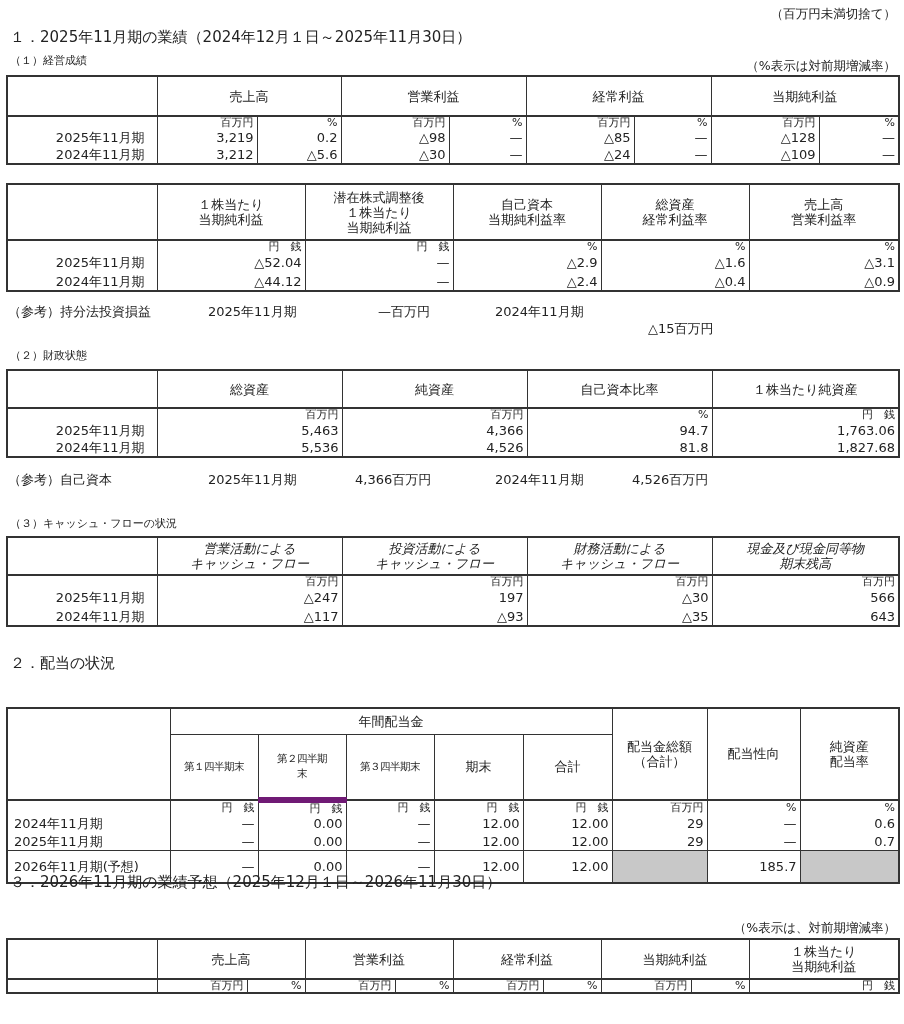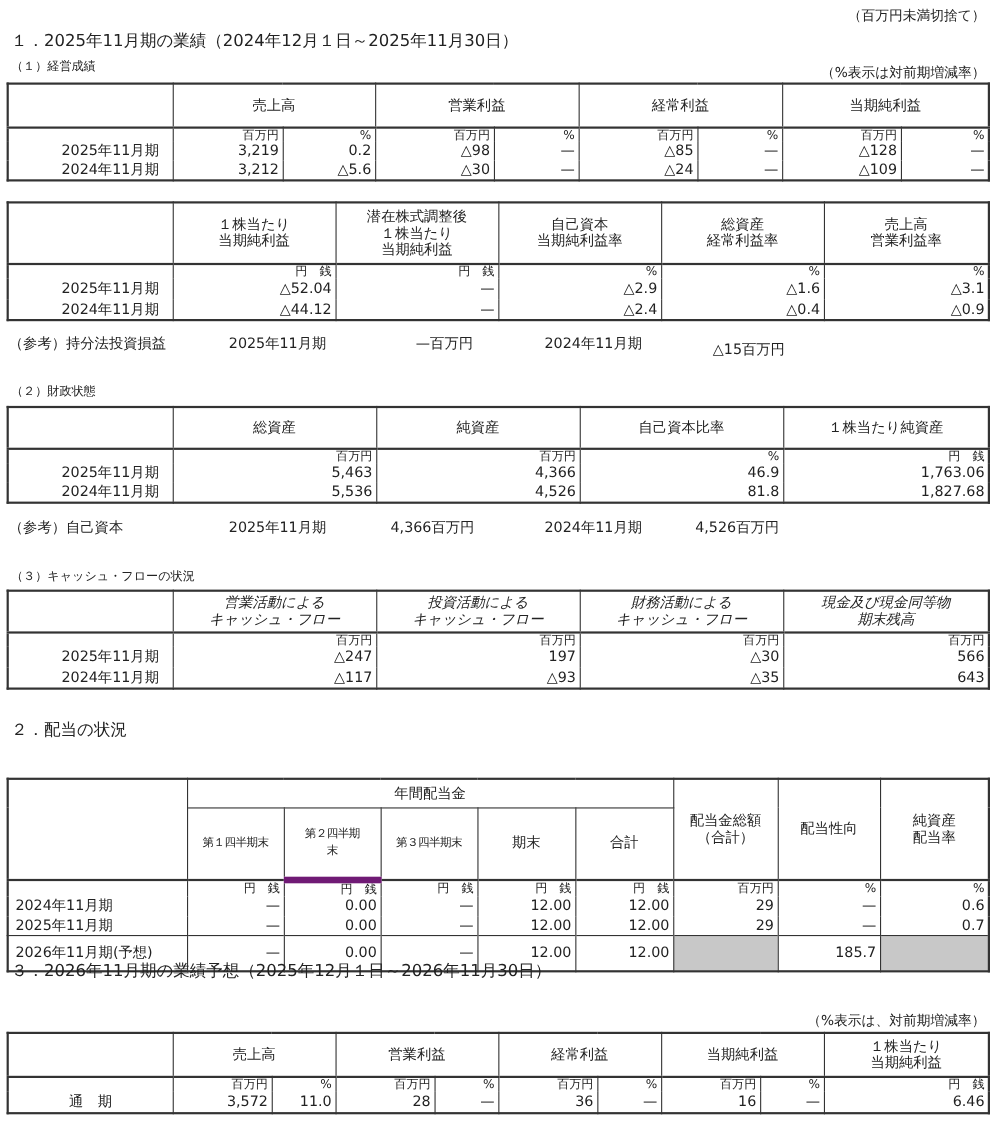--- a/index.html
+++ b/index.html
@@ -146,21 +146,21 @@
     <td class="r nb">△0.4</td>
     <td class="r nb">△0.9</td>
   </tr>
 </tbody>
   </table>
 
 <div class="abs" style="left:8px;top:303px;">（参考）持分法投資損益</div>
 <div class="abs" style="left:208px;top:303px;">2025年11月期</div>
 <div class="abs" style="left:378px;top:303px;">—百万円</div>
 <div class="abs" style="left:495px;top:303px;">2024年11月期</div>
-<div class="abs" style="left:648px;top:309px;text-align:center;">△15百万円</div>
+<div class="abs" style="left:648px;top:320px;text-align:center;">△15百万円</div>
 
 <div class="abs h2" style="left:10px;top:348px;">（２）財政状態</div>
 <table class="t" style="left:6px;top:369px;width:892px;">
   <colgroup>
     <col style="width:150px">
       <col style="width:185px">
       <col style="width:185px">
     <col style="width:185px">
       <col style="width:187px">
   </colgroup>
@@ -176,21 +176,21 @@
     <td class="nb"></td>
     <td class="r unit nb">百万円</td>
     <td class="r unit nb">百万円</td>
     <td class="r unit nb">%</td>
     <td class="r unit nb">円　銭</td>
   </tr>
   <tr style="height:18px;">
     <td class="lbl nb">2025年11月期</td>
     <td class="r nb">5,463</td>
     <td class="r nb">4,366</td>
-    <td class="r nb">46.9</td>
+    <td class="r nb">94.7</td>
     <td class="r nb">1,763.06</td>
   </tr>
   <tr style="height:18px;">
     <td class="lbl nb">2024年11月期</td>
     <td class="r nb">5,536</td>
     <td class="r nb">4,526</td>
     <td class="r nb">81.8</td>
     <td class="r nb">1,827.68</td>
   </tr>
 </tbody>
@@ -368,26 +368,14 @@
     <td class="r unit nb">百万円</td>
     <td class="r unit nb">%</td>
     <td class="r unit nb">百万円</td>
     <td class="r unit nb">%</td>
     <td class="r unit nb">百万円</td>
     <td class="r unit nb">%</td>
     <td class="r unit nb">百万円</td>
     <td class="r unit nb">%</td>
     <td class="r unit nb">円　銭</td>
   </tr>
-  <tr style="height:20px;">
-    <td class="c nb">通　期</td>
-    <td class="r nb">3,572</td>
-    <td class="r nb">11.0</td>
-    <td class="r nb">28</td>
-    <td class="r nb">—</td>
-    <td class="r nb">36</td>
-    <td class="r nb">—</td>
-    <td class="r nb">16</td>
-    <td class="r nb">—</td>
-    <td class="r nb">6.46</td>
-  </tr>
 </tbody>
   </table>
 
 </body></html>

